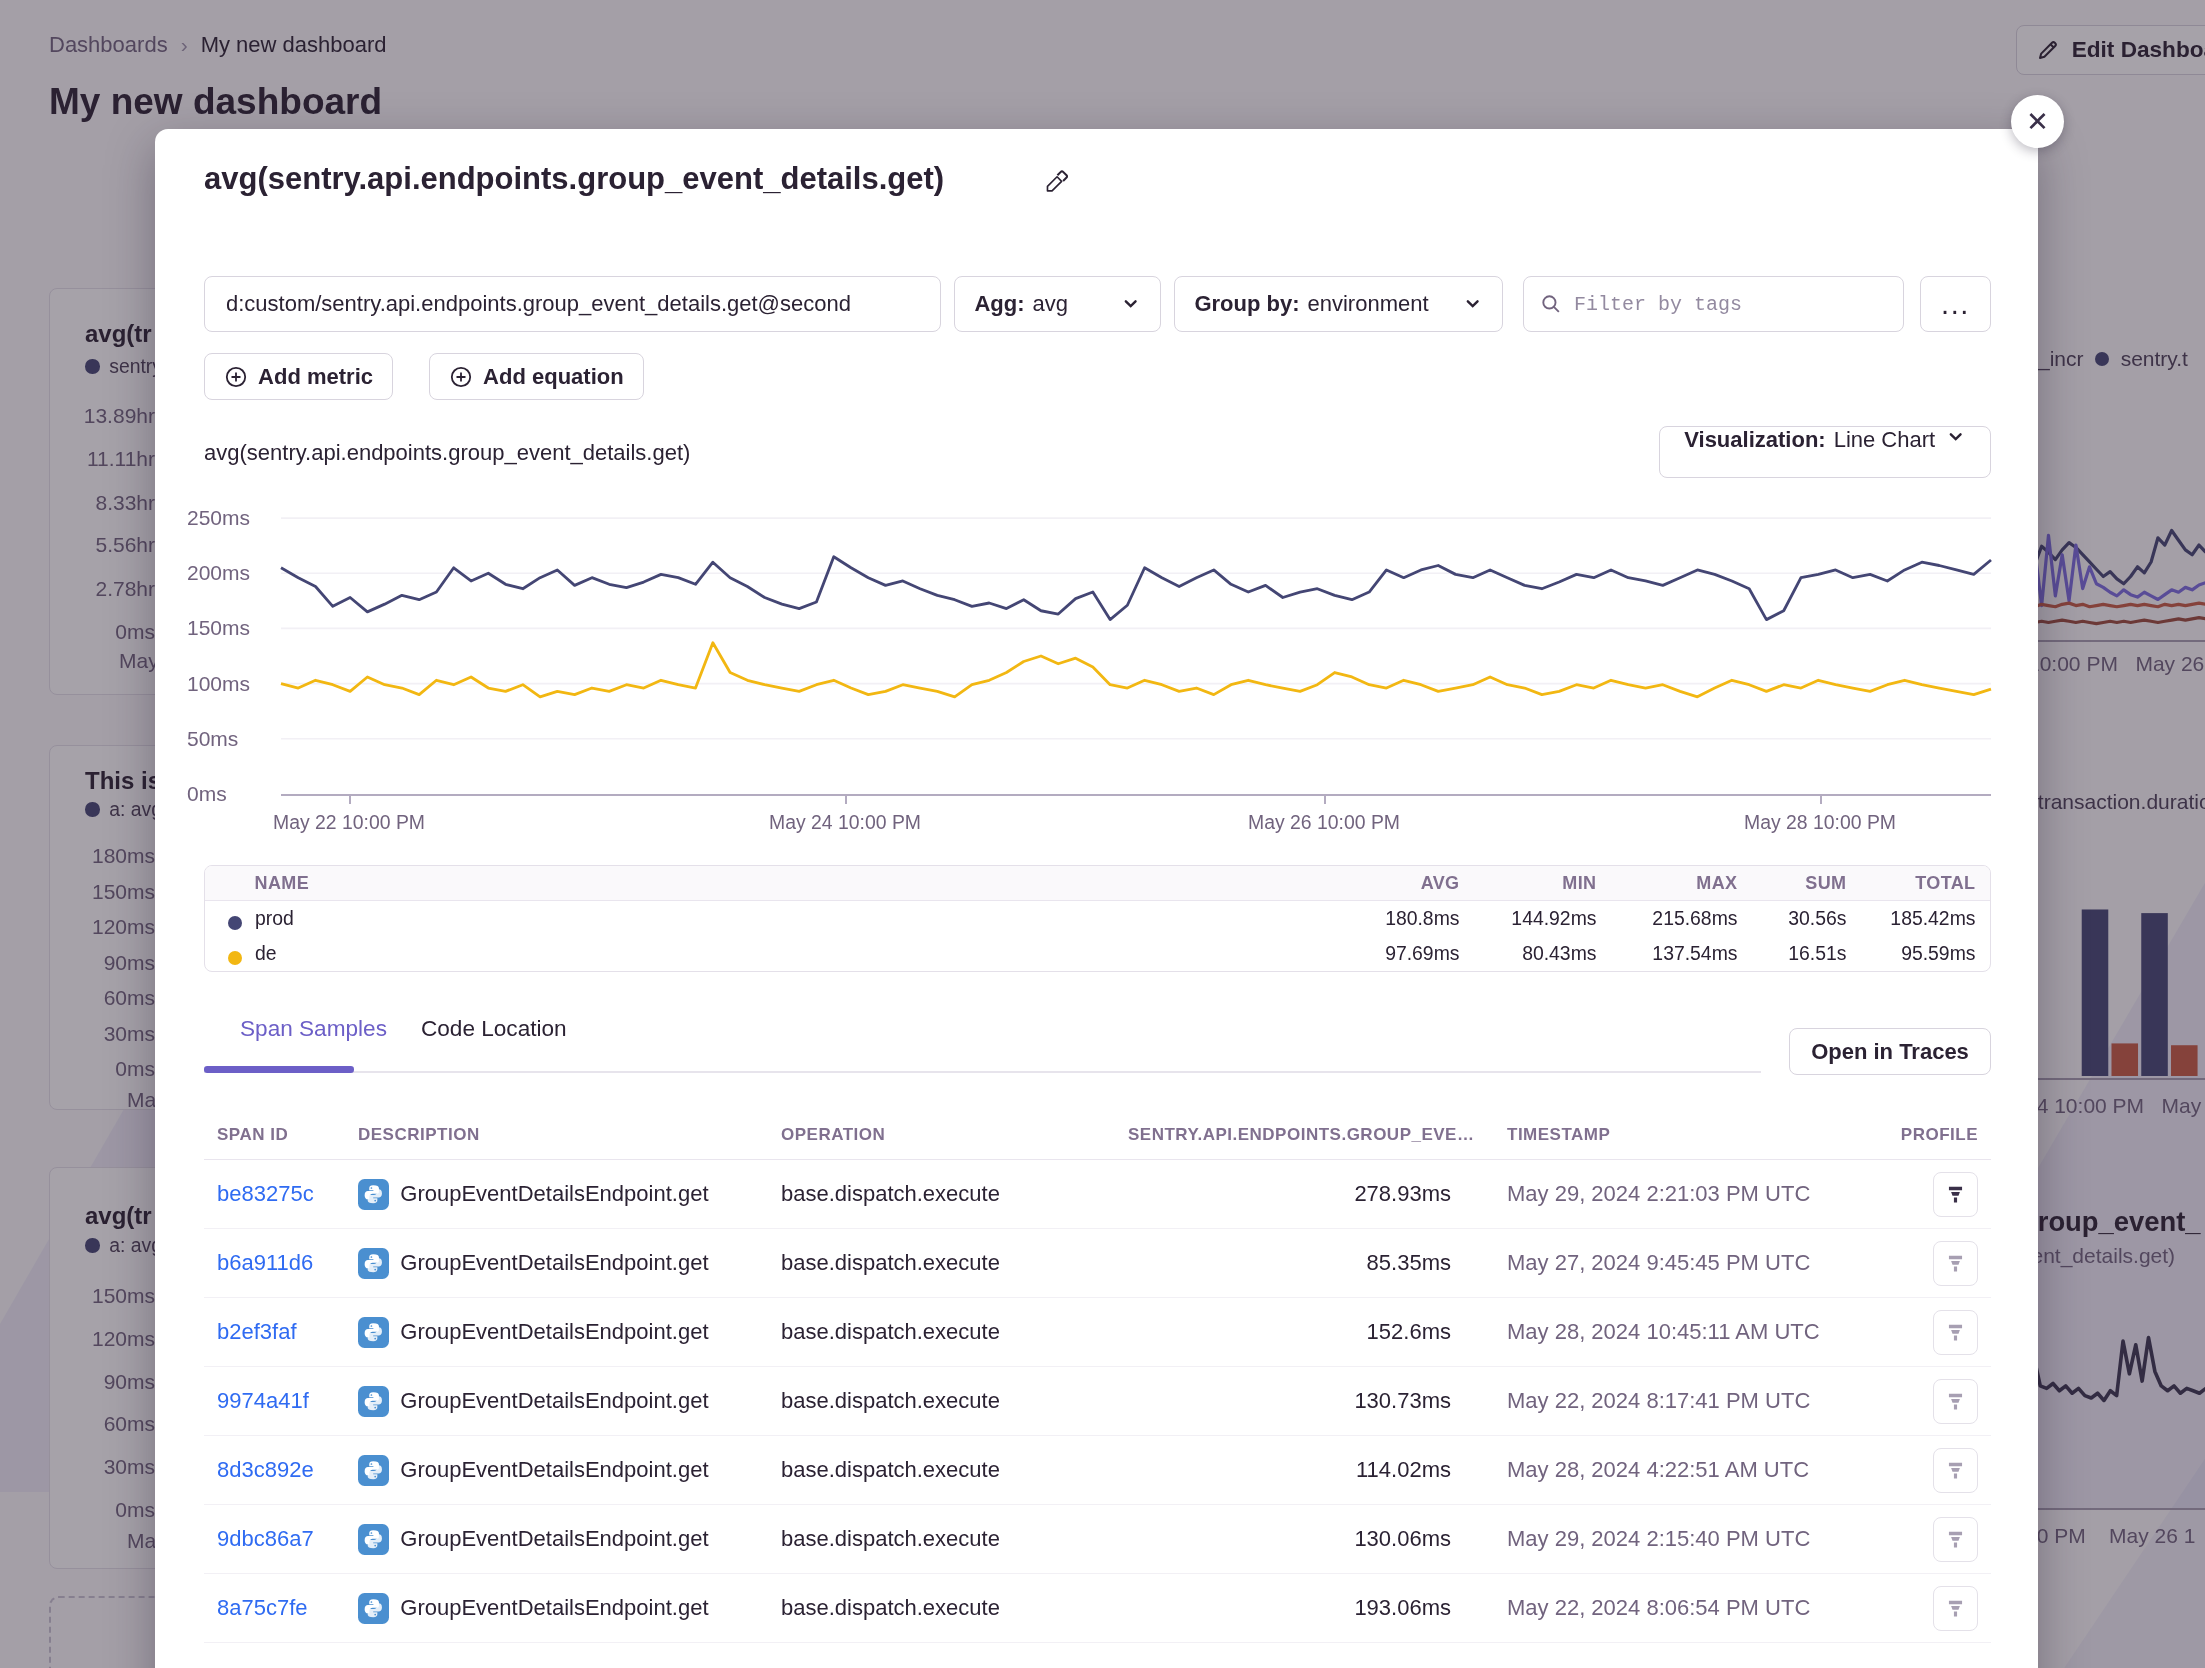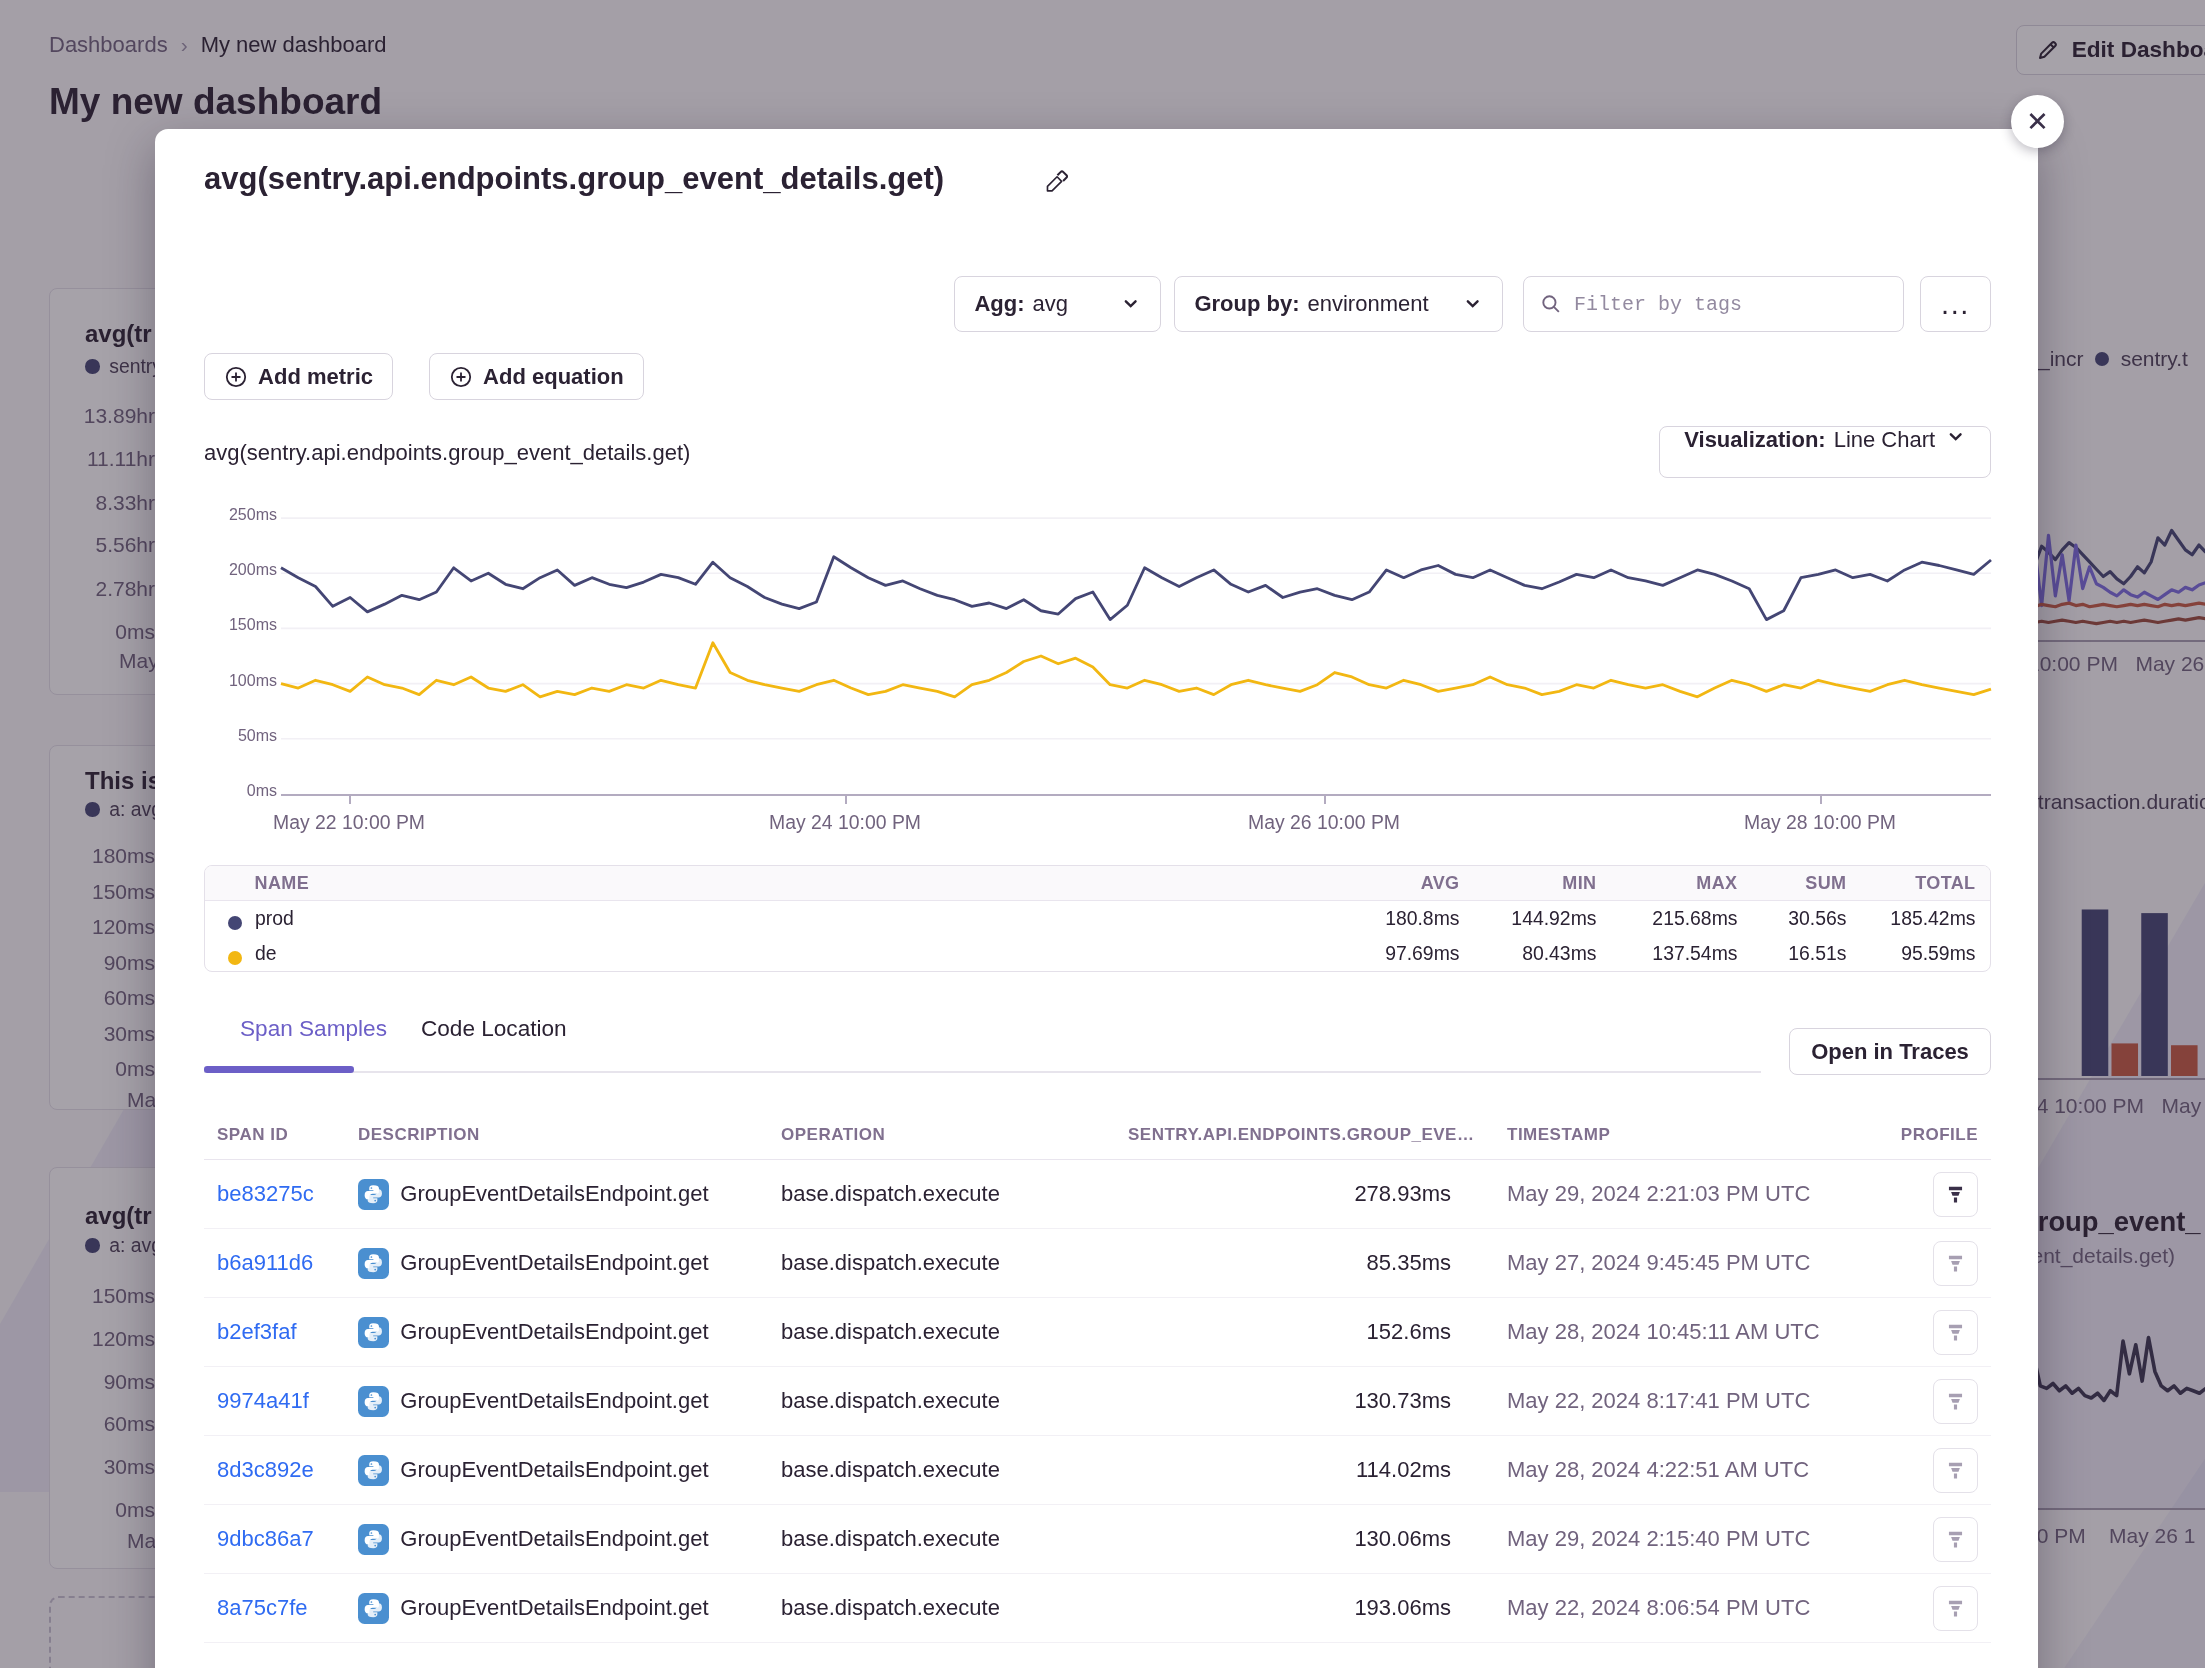--- a/index.html
+++ b/index.html
@@ -63,21 +63,21 @@
   .pill-btn { border:1.6px solid #d8d4de; border-radius:8px; height:47px; background:#fff; display:flex; align-items:center; gap:9.7px; padding:0 19.4px; font-size:22px; font-weight:bold; color:#2b2233; }
   .add-metric { left:49px; top:224px; }
   .add-eq { left:274px; top:224px; }
   .pill-btn svg { width:24px; height:24px; }
 
   .chart-title { left:49px; top:311px; font-size:22px; color:#2b2233; }
   .viz-btn { left:1504px; top:297px; width:332px; height:52px; border:1.6px solid #d8d4de; border-radius:8px; display:flex; align-items:flex-start; justify-content:center; gap:8px; font-size:22px; }
   .viz-btn .f-label { font-weight:bold; }
   .viz-btn .chev { margin-left:3.2px; width:19.4px; height:19.4px; }
 
-  .ylab { position:absolute; left:32px; width:90px; text-align:right; font-size:16px; color:#71637e; }
+  .ylab { position:absolute; left:32px; width:90px; text-align:left; font-size:21px; color:#71637e; }
   .main-chart { left:126px; top:389px; width:1710px; height:276px; overflow:visible; }
   .x-axis { left:126px; top:665px; width:1710px; height:1.6px; background:#b3abc0; }
   .xtick { position:absolute; top:665px; width:1.6px; height:9.7px; background:#b3abc0; }
   .xlabel { position:absolute; top:682px; font-size:19.4px; color:#71637e; white-space:nowrap; transform:translateX(-50%); }
 
   
   .sum-table { left:49px; top:736px; width:1787px; border:1.6px solid #e4e0e9; border-radius:8px; overflow:hidden; }
   .sum-head, .sum-row { display:grid; grid-template-columns:1fr 129px 137px 141px 109px 129px; align-items:center; padding:0 14.5px; }
   .sum-head { height:35px; background:#faf9fb; border-bottom:1.6px solid #e9e5ee; }
   .sum-head .h { font-size:18px; font-weight:bold; color:#80708f; letter-spacing:0.4px; text-align:right; }
@@ -227,20 +227,23 @@
 
   <div class="overlay"></div>
 
   <div class="modal">
     <div class="m-abs m-title">avg(sentry.api.endpoints.group_event_details.get)</div>
     <svg class="m-abs m-title-edit" viewBox="0 0 24 24" fill="none" stroke="currentColor" stroke-width="1.8" stroke-linejoin="round">
         <path d="M13.5 5.5l3-3a1.4 1.4 0 0 1 2 0l3 3a1.4 1.4 0 0 1 0 2l-3 3"></path>
         <path d="M13.5 5.5l5 5L8 21H3v-5L13.5 5.5z" transform="scale(0.8) translate(3,3)"></path>
       </svg>
 
+    <div class="m-abs field metric-input">
+      <span>d:custom/sentry.api.endpoints.group_event_details.get@second</span>
+    </div>
     <div class="m-abs field agg-select">
       <span class="f-label">Agg:</span>
       <span>avg</span>
       <svg class="chev" viewBox="0 0 16 16" fill="none" stroke="currentColor" stroke-width="2" stroke-linecap="round">
           <path d="M4 6l4 4 4-4"></path>
         </svg>
     </div>
     <div class="m-abs field groupby-select">
       <span class="f-label">Group by:</span>
       <span>environment</span>

